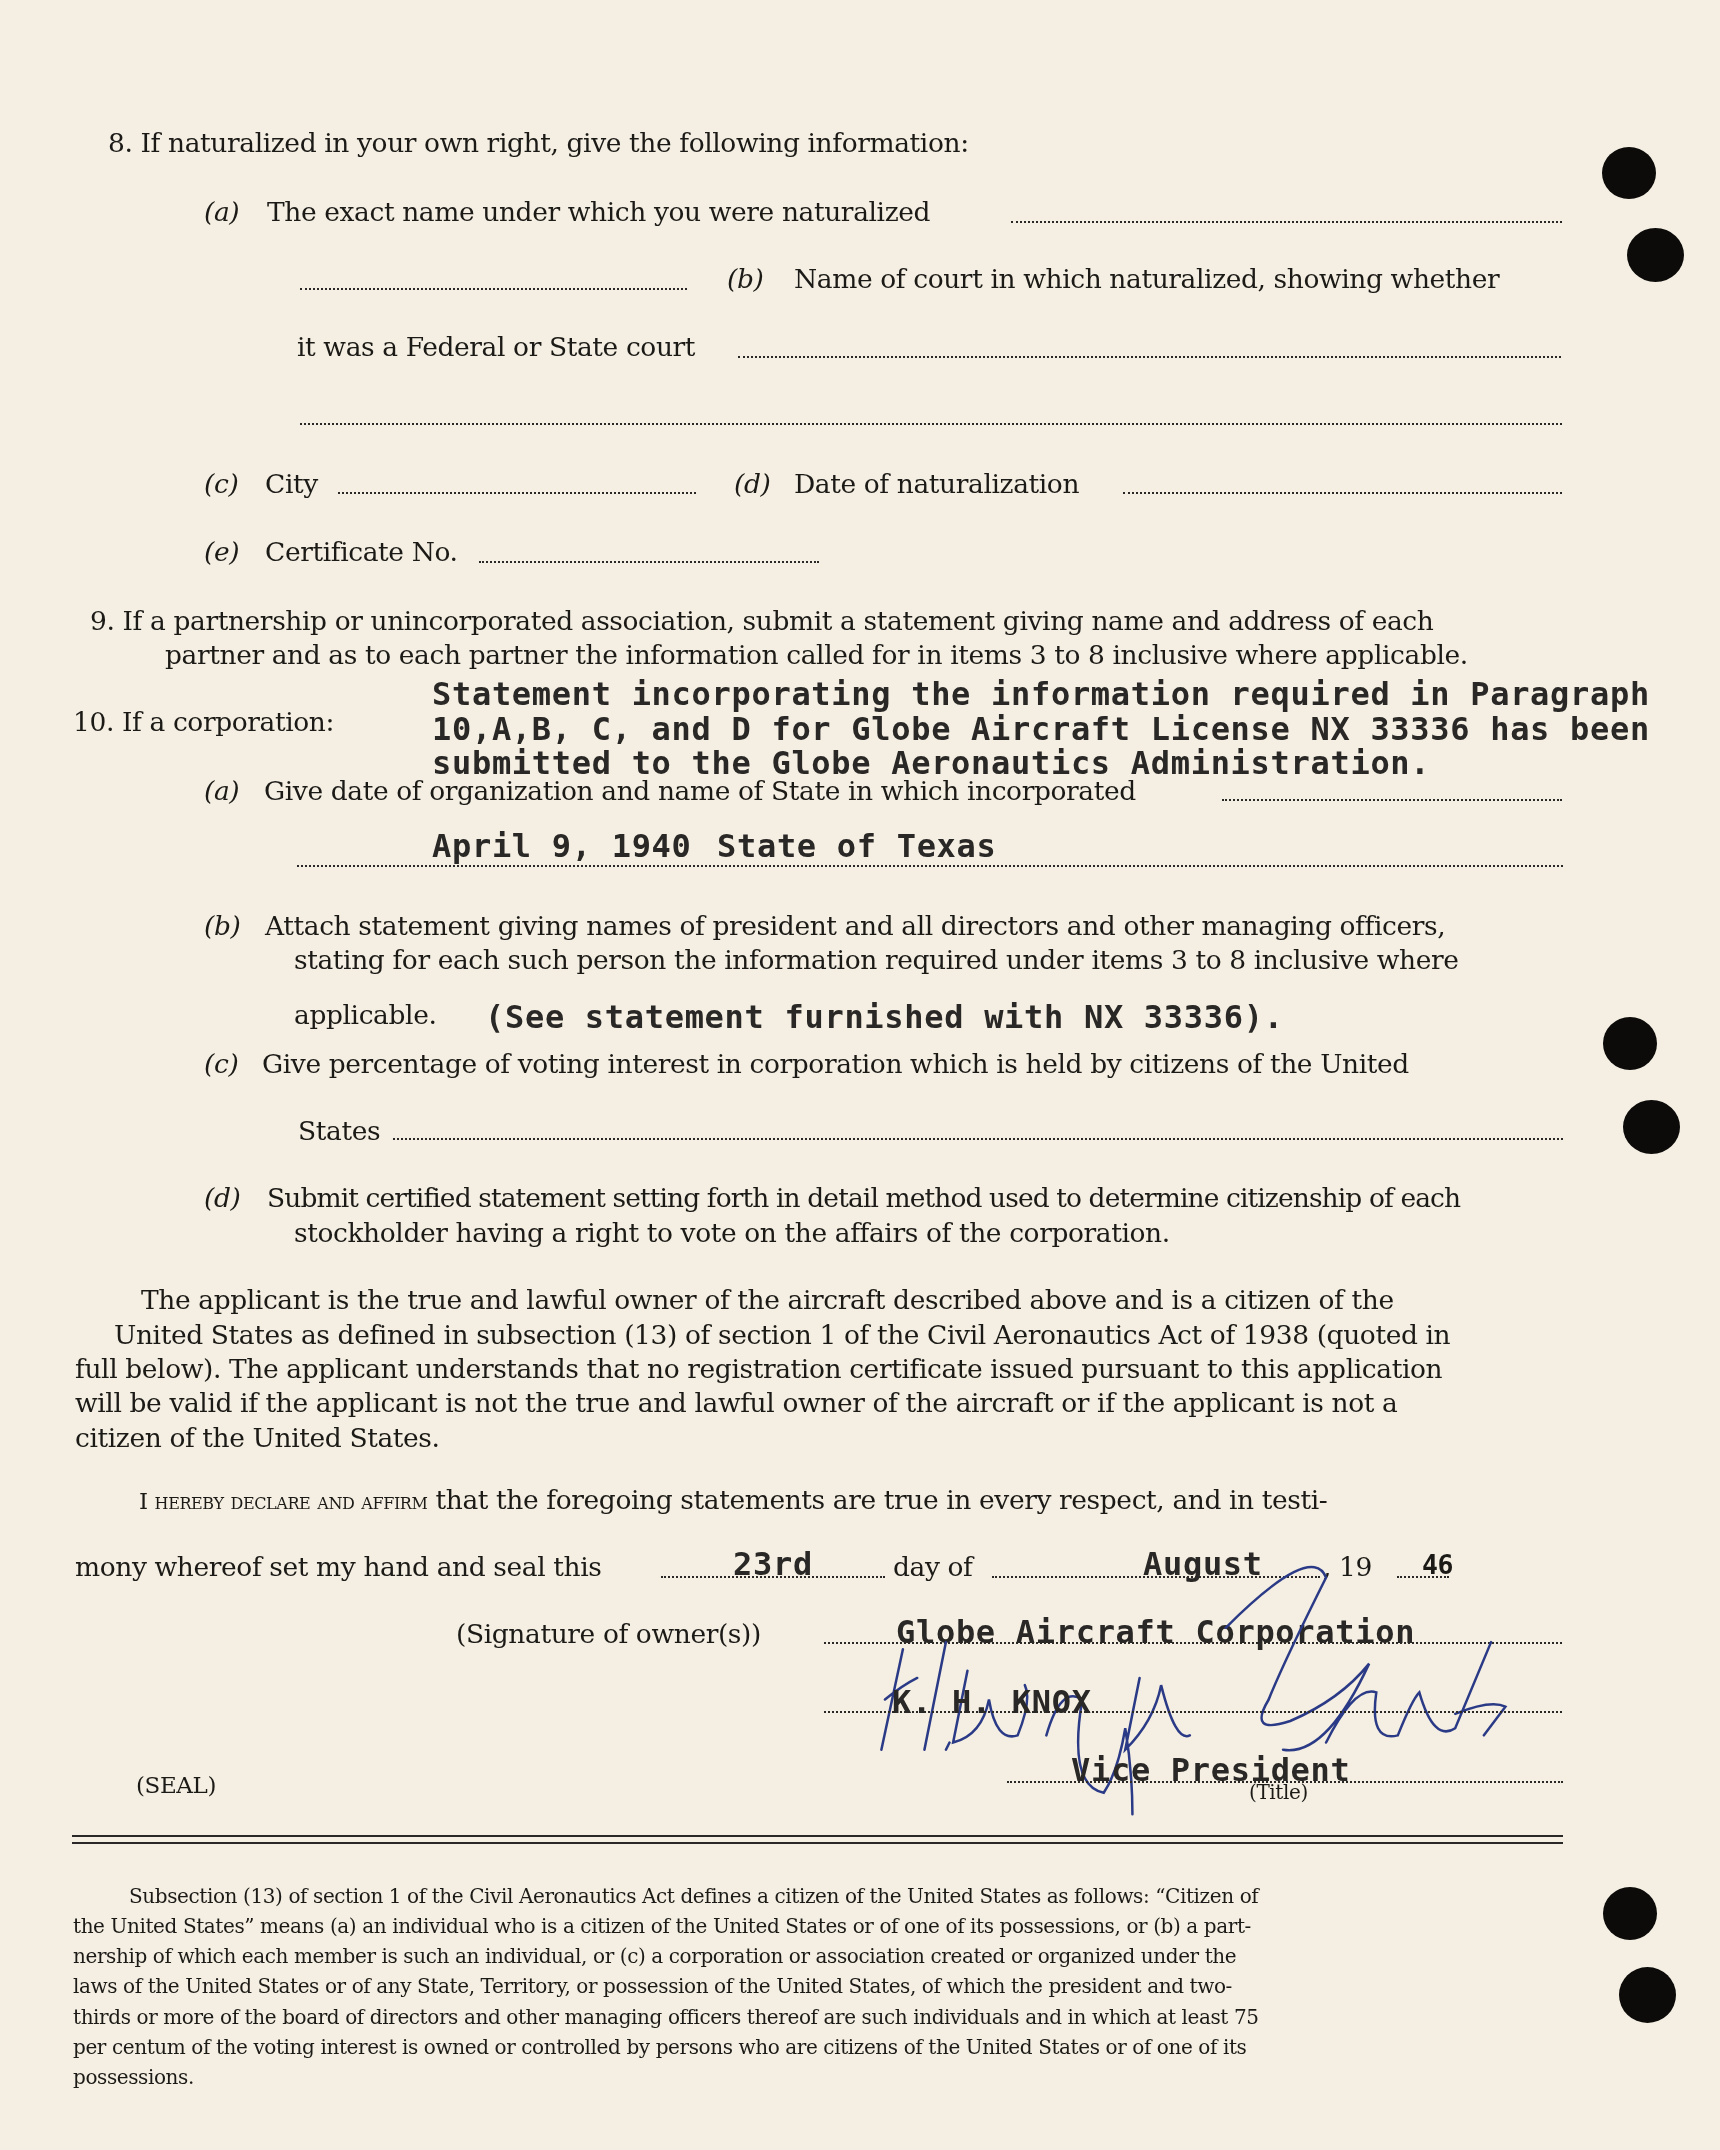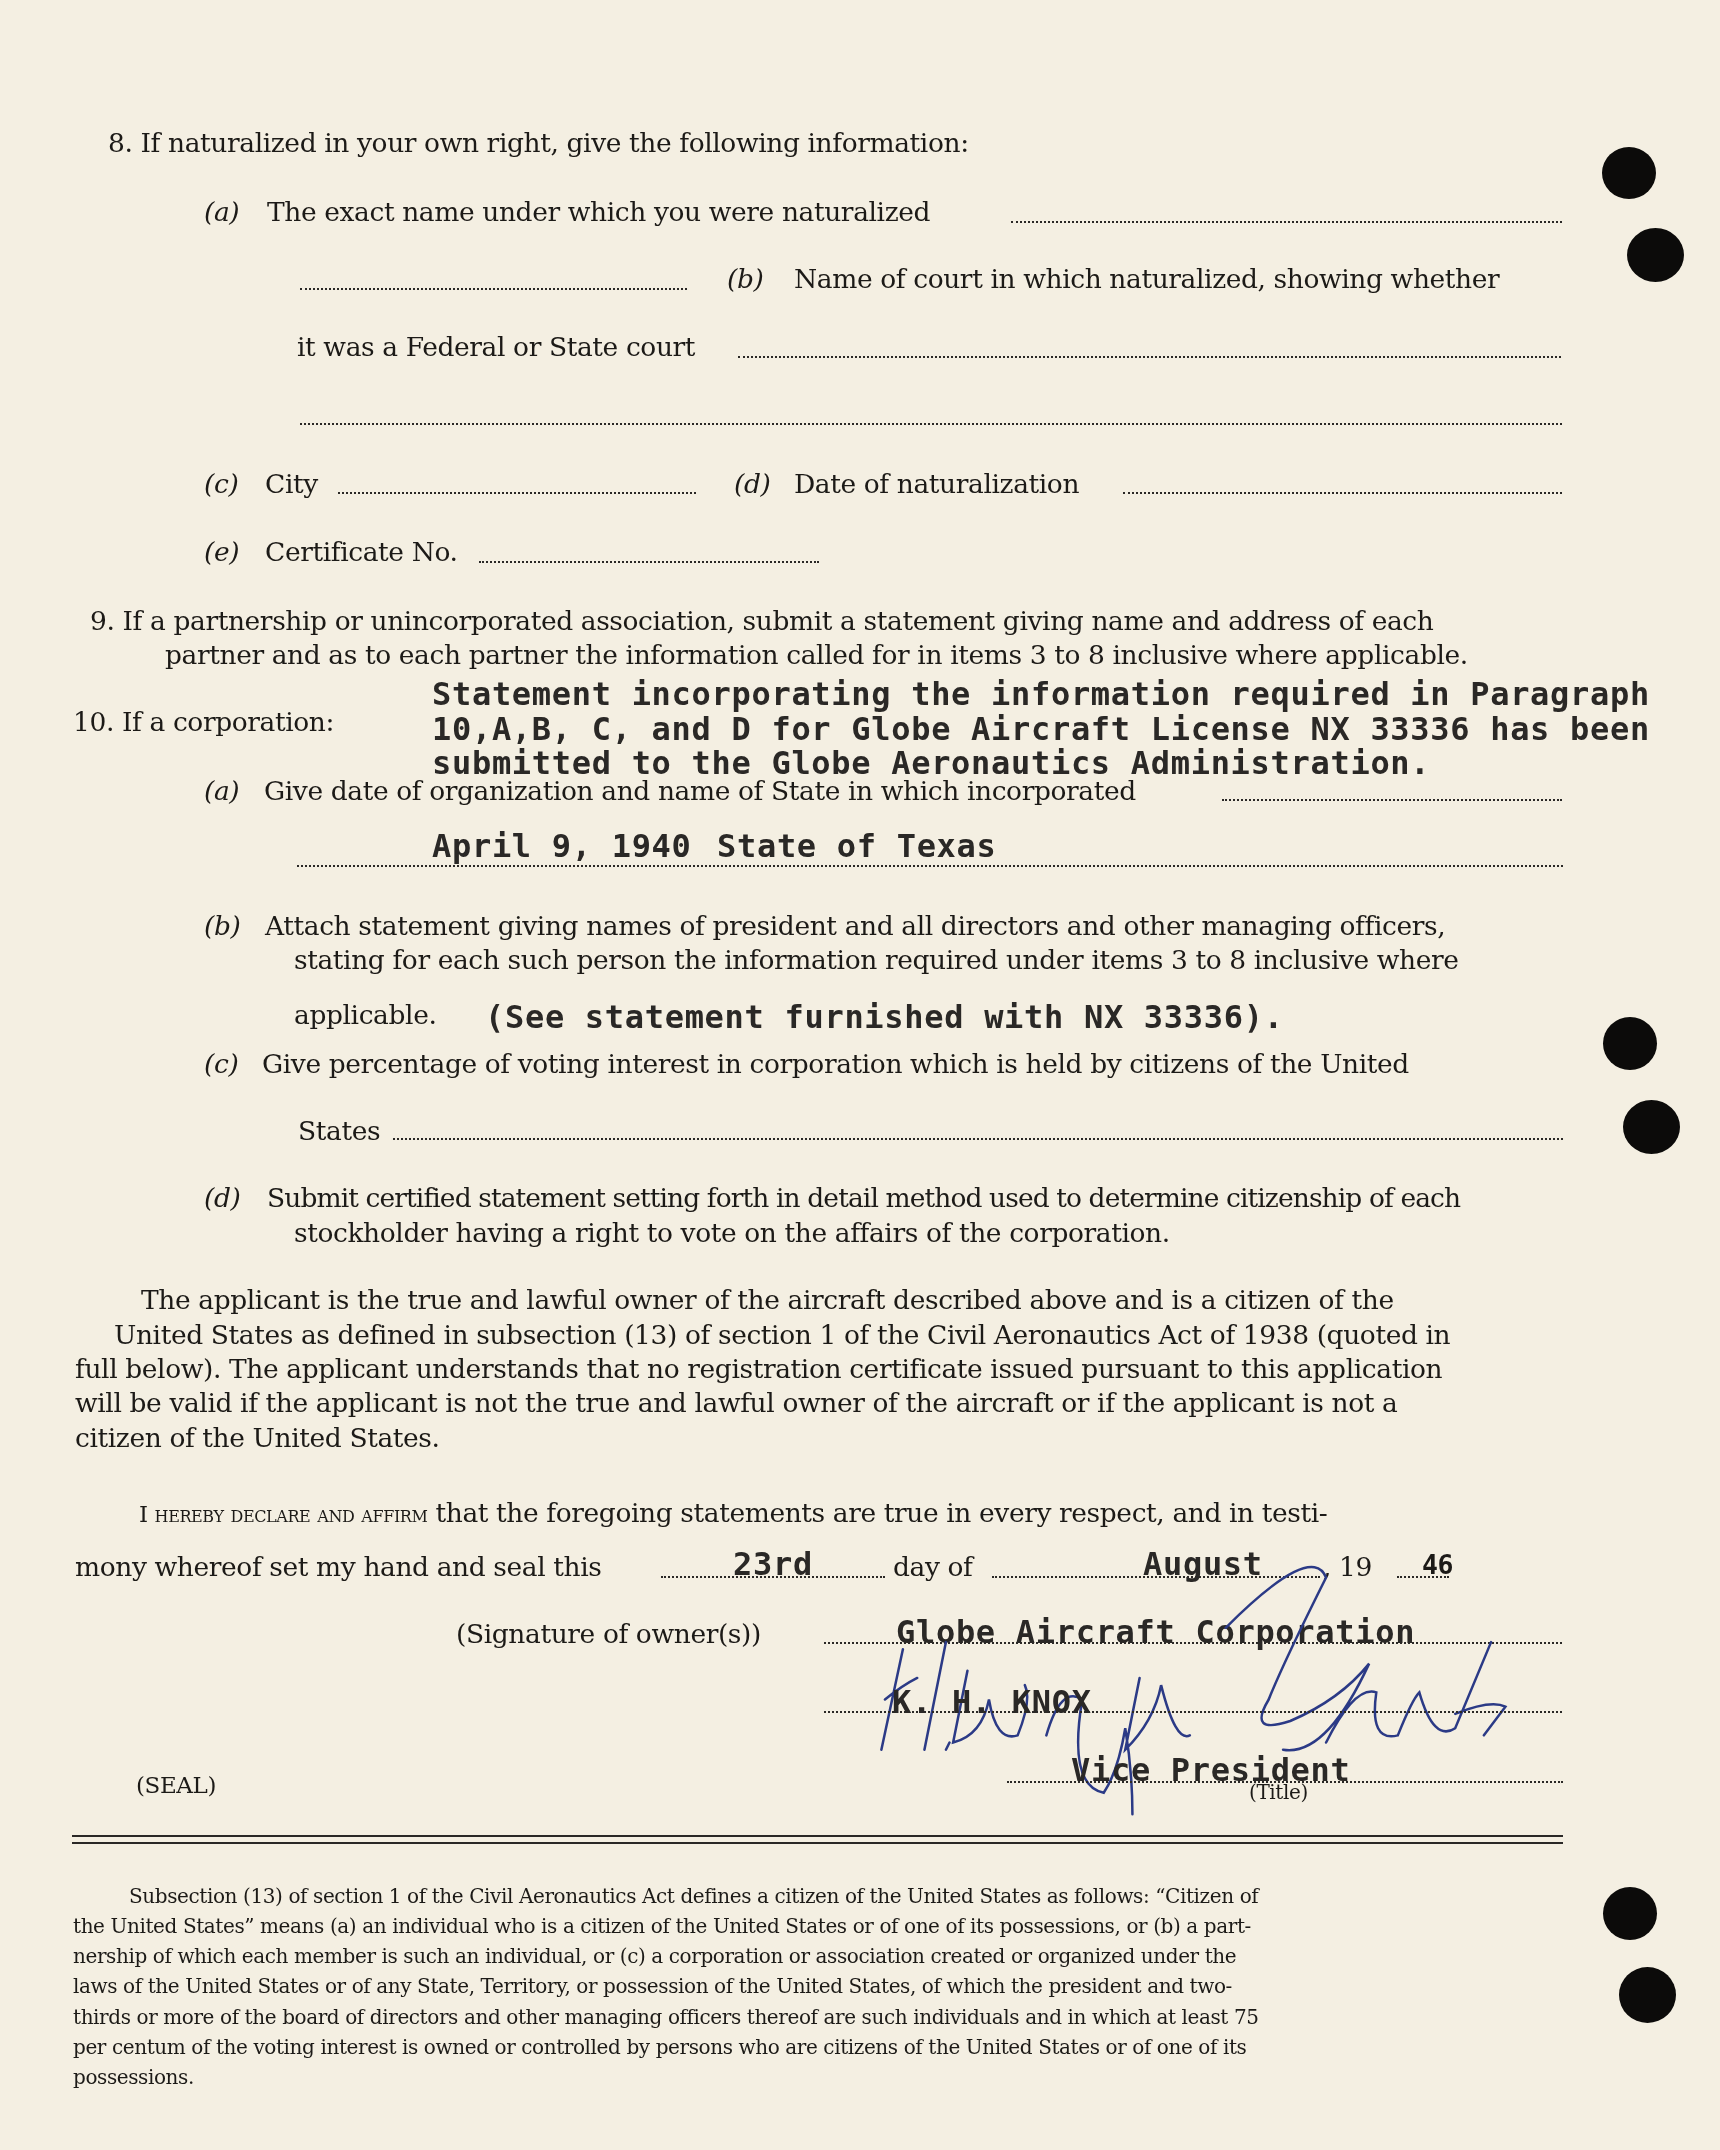--- a/index.html
+++ b/index.html
@@ -84,21 +84,21 @@
 <span class="t it" style="left:204px;top:1181px;">(d)</span>
 <span class="t" style="left:267px;top:1181px;letter-spacing:-0.9px;">Submit certified statement setting forth in detail method used to determine citizenship of each</span>
 <span class="t" style="left:294px;top:1216px;">stockholder having a right to vote on the affairs of the corporation.</span>
 
 <div class="t" style="left:141px;top:1283px;">The applicant is the true and lawful owner of the aircraft described above and is a citizen of the</div>
 <div class="t" style="left:75px;top:1318px;margin-left:39px;">United States as defined in subsection (13) of section 1 of the Civil Aeronautics Act of 1938 (quoted in</div>
 <div class="t" style="left:75px;top:1352px;">full below). The applicant understands that no registration certificate issued pursuant to this application</div>
 <div class="t" style="left:75px;top:1386px;">will be valid if the applicant is not the true and lawful owner of the aircraft or if the applicant is not a</div>
 <div class="t" style="left:75px;top:1421px;">citizen of the United States.</div>
 
-<div class="t" style="left:139px;top:1483px;margin-top:13px;">
+<div class="t" style="left:139px;top:1483px;">
   <span class="sc" style="font-size:23px;">I hereby declare and affirm</span>
   <span>that the foregoing statements are true in every respect, and in testi-</span>
 </div>
 <span class="t" style="left:75px;top:1550px;">mony whereof set my hand and seal this</span>
 <div class="line" style="left:661px;top:1576px;width:224px;"></div>
 <span class="t tw" style="left:733px;top:1548px;">23rd</span>
 <span class="t" style="left:893px;top:1550px;">day of</span>
 <div class="line" style="left:992px;top:1576px;width:328px;"></div>
 <span class="t tw" style="left:1143px;top:1548px;">August</span>
 <span class="t" style="left:1323px;top:1550px;">, 19</span>

